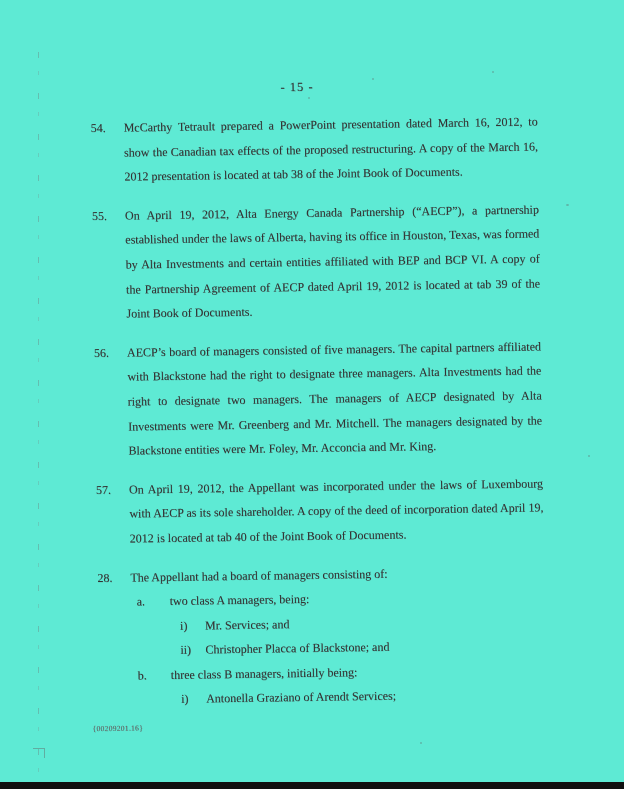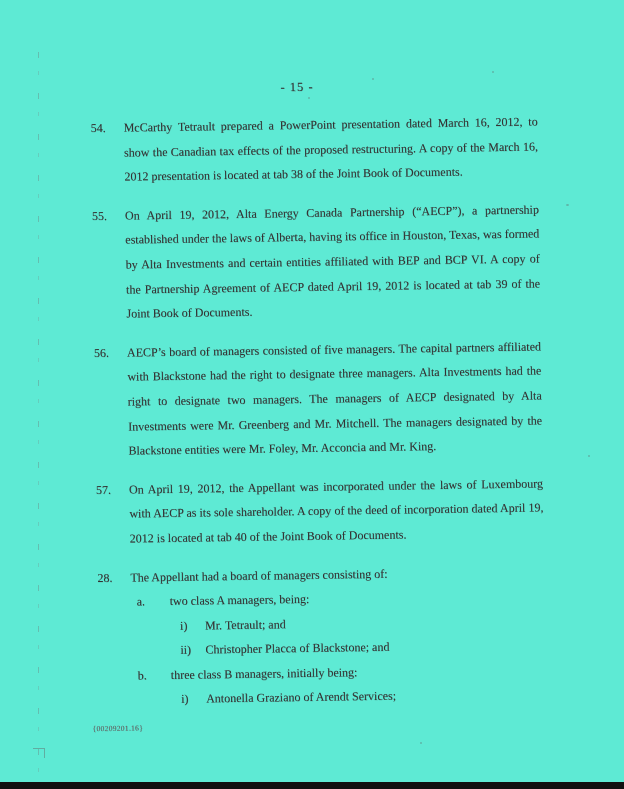--- a/index.html
+++ b/index.html
@@ -139,21 +139,21 @@
       <span class="ptext">The Appellant had a board of managers consisting of:</span>
     </div>
 
     <div class="sub level-a">
       <span class="slabel">a.</span>
       <span class="stext">two class A managers, being:</span>
     </div>
 
     <div class="sub level-i">
       <span class="slabel">i)</span>
-      <span class="stext">Mr. Tetrault; and</span>
+      <span class="stext">Mr. Services; and</span>
     </div>
 
     <div class="sub level-i">
       <span class="slabel">ii)</span>
       <span class="stext">Christopher Placca of Blackstone; and</span>
     </div>
 
     <div class="sub level-a">
       <span class="slabel">b.</span>
       <span class="stext">three class B managers, initially being:</span>

